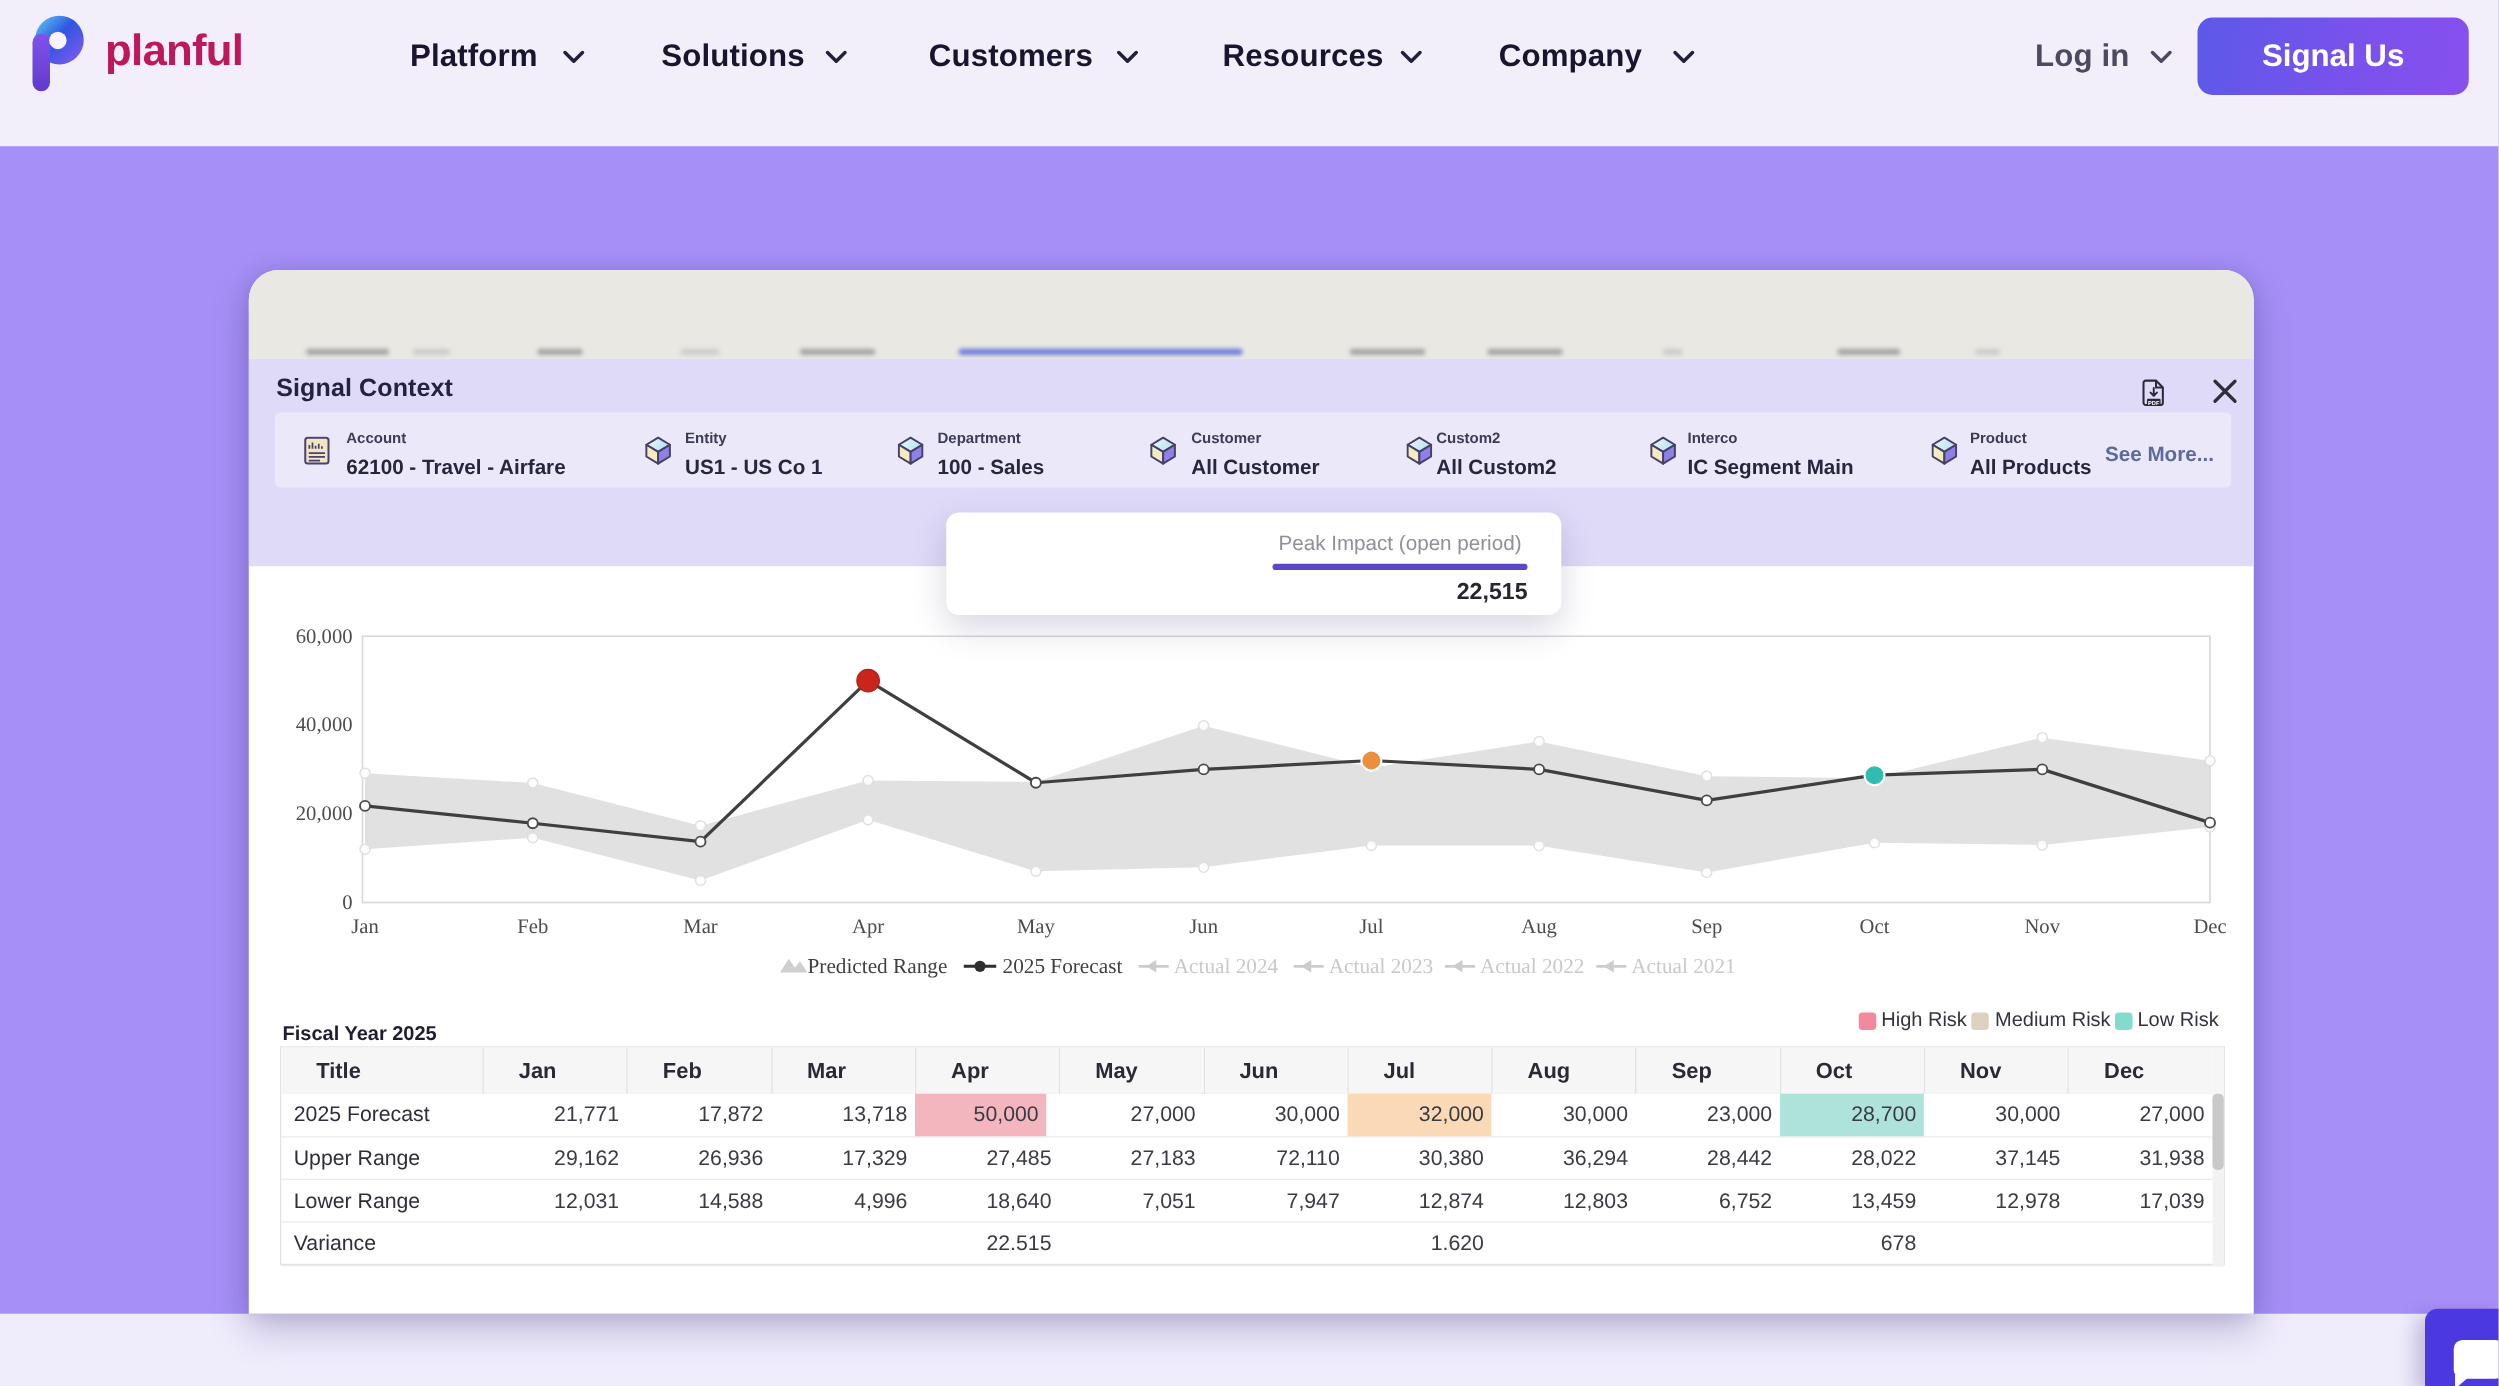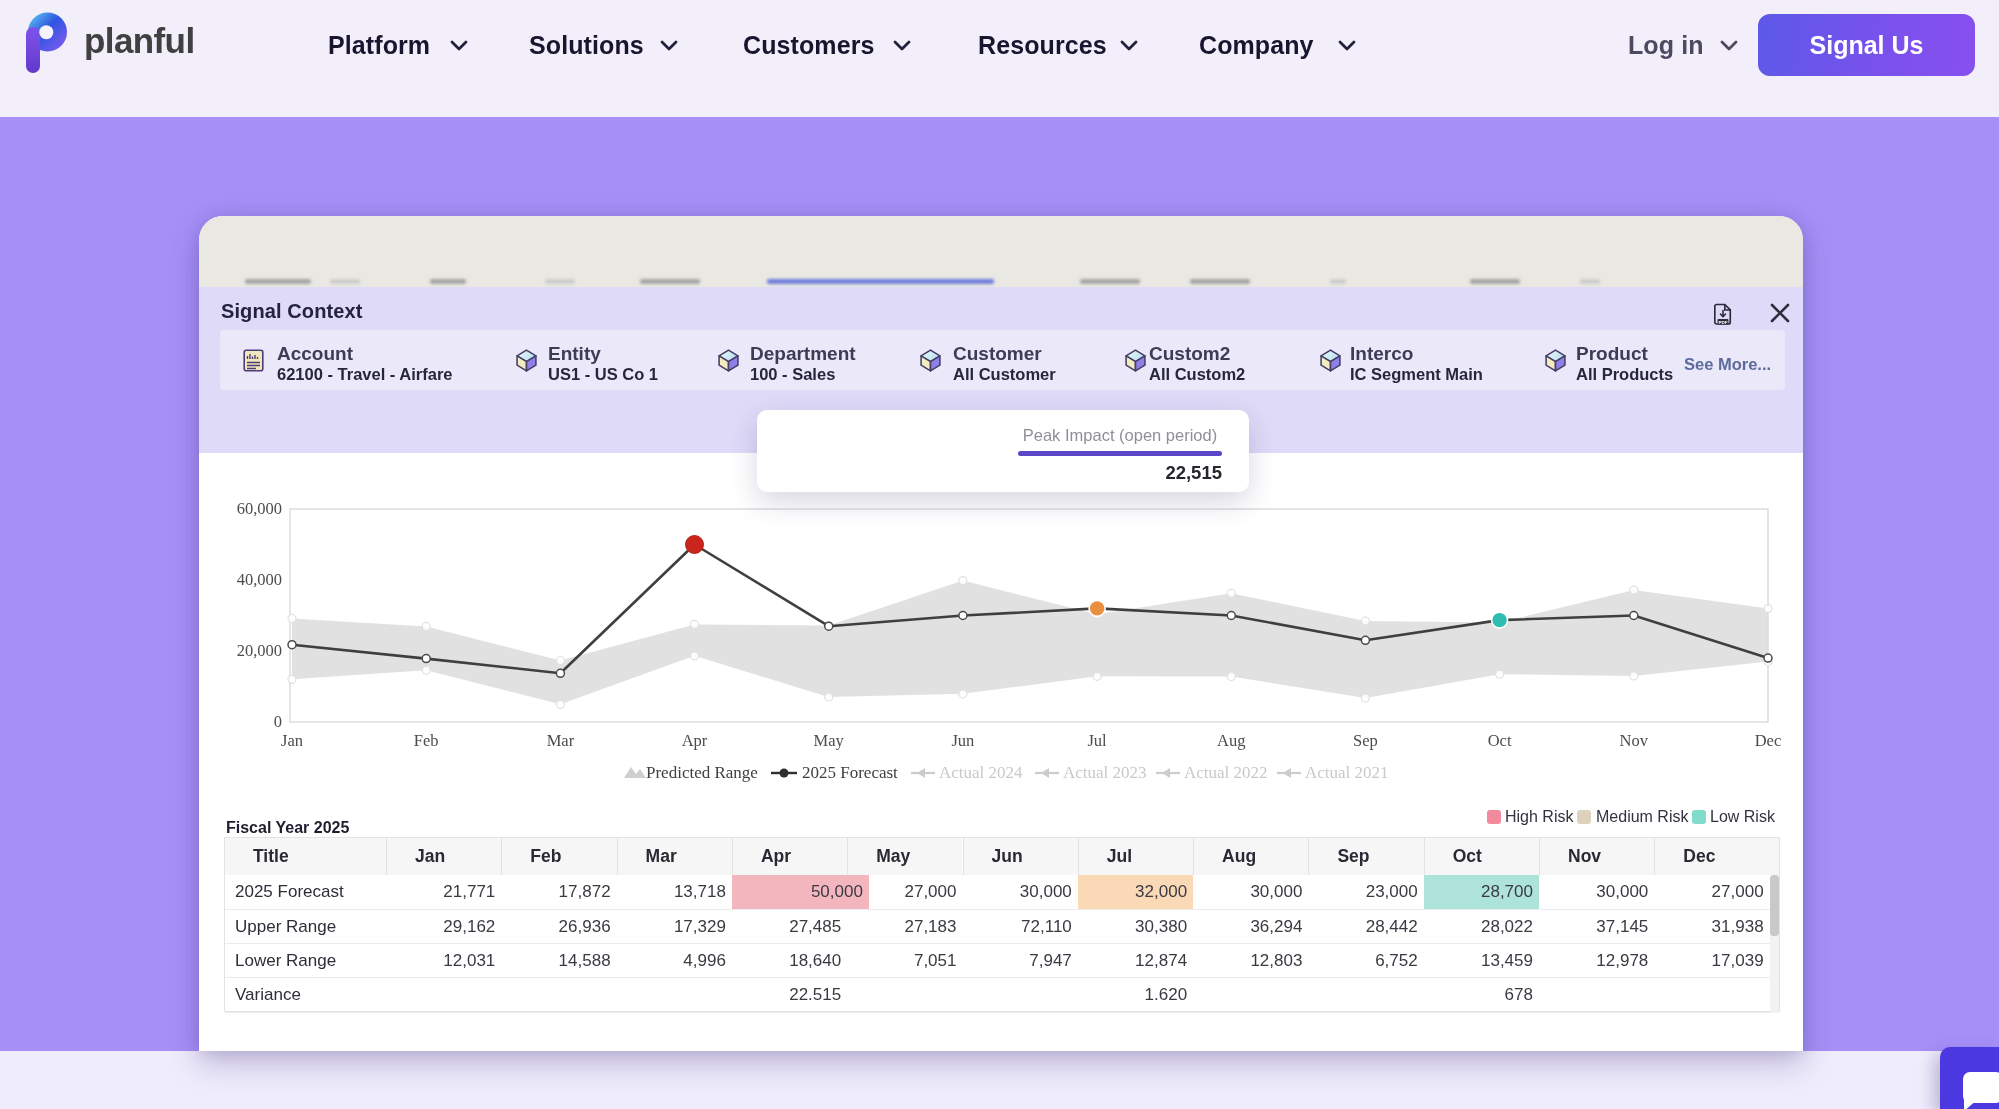--- a/index.html
+++ b/index.html
@@ -27,21 +27,21 @@
   #blurstrip { position:absolute; left:0; top:59px; width:1604px; height:12px; }
   .smudge { position:absolute; background:#9a9aa2; opacity:0.35; filter:blur(1.5px); border-radius:2px; height:5px; top:4px; }
   .smudge.blue { background:#3b4fd8; opacity:0.7; }
   .smudge.dark { background:#62626a; opacity:0.5; }
 
   #modalhead { position:absolute; left:0; top:71px; width:1604px; height:166px; background:#dedaf7; }
   #sctitle { position:absolute; left:22px; top:84px; font-size:20px; font-weight:700; color:#23233b; letter-spacing:0.1px; }
   #chipband { position:absolute; left:21px; top:114px; width:1565px; height:60px; background:#ebe8fa; border-radius:4px; }
   .chip { position:absolute; top:0; height:60px; }
   .chip .cicon { position:absolute; top:19px; left:0; }
-  .chip .l1 { position:absolute; left:0; top:13px; font-size:19px; font-weight:700; color:#3c3c55; white-space:nowrap; }
+  .chip .l1 { position:absolute; left:0; top:13px; font-size:12px; font-weight:700; color:#3c3c55; white-space:nowrap; }
   .chip .l2 { position:absolute; left:0; top:35px; font-size:16.5px; font-weight:700; color:#26263c; white-space:nowrap; }
   #seemore { position:absolute; font-size:16.5px; font-weight:700; color:#5c6b9c; }
 
   
   #tooltip { position:absolute; left:558px; top:194px; width:492px; height:82px; background:#fff; border-radius:10px;
      box-shadow:0 10px 28px rgba(40,30,90,0.18); z-index:3; }
   .tt-col { position:absolute; top:16px; width:204px; }
   .tt-label { font-size:16.5px; color:#8f8f98; text-align:center; white-space:nowrap; }
   .tt-under { height:5px; border-radius:2.5px; margin-top:6px; }
   .tt-val { font-size:18.5px; font-weight:700; color:#26262e; text-align:right; margin-top:6px; }
@@ -267,21 +267,21 @@
 <div class="hcell" style="left:1198.7px;width:115.3px;">Oct</div>
 <div class="hcell" style="left:1314.0px;width:115.3px;">Nov</div>
 <div class="hcell" style="left:1429.3px;width:115.3px;">Dec</div>
 <div style="position:absolute;left:1544.6px;top:0;width:9.4px;height:37px;background:#f6f6f7;"></div>
 </div>
 <div class="trow" style="top:37px;height:35px;border-bottom:1px solid #ebebee;">
 <div class="rlabel" style="left:0;top:0;height:34px;width:161px;">2025 Forecast</div>
 <div class="cell" style="left:161.0px;top:0;height:34px;width:115.3px;">21,771</div>
 <div class="cell" style="left:276.3px;top:0;height:34px;width:115.3px;">17,872</div>
 <div class="cell" style="left:391.6px;top:0;height:34px;width:115.3px;">13,718</div>
-<div class="cell" style="left:506.9px;top:0;height:34px;width:137px;background:#f4b6be;">50,000</div>
+<div class="cell" style="left:506.9px;top:0;height:34px;width:105px;background:#f4b6be;">50,000</div>
 <div class="cell" style="left:622.2px;top:0;height:34px;width:115.3px;">27,000</div>
 <div class="cell" style="left:737.5px;top:0;height:34px;width:115.3px;">30,000</div>
 <div class="cell" style="left:852.8px;top:0;height:34px;width:115.3px;background:#fad9b6;">32,000</div>
 <div class="cell" style="left:968.1px;top:0;height:34px;width:115.3px;">30,000</div>
 <div class="cell" style="left:1083.4px;top:0;height:34px;width:115.3px;">23,000</div>
 <div class="cell" style="left:1198.7px;top:0;height:34px;width:115.3px;background:#aee3da;">28,700</div>
 <div class="cell" style="left:1314.0px;top:0;height:34px;width:115.3px;">30,000</div>
 <div class="cell" style="left:1429.3px;top:0;height:34px;width:115.3px;">27,000</div>
 </div>
 <div class="trow" style="top:72px;height:34px;border-bottom:1px solid #ebebee;">
@@ -335,21 +335,21 @@
         </linearGradient>
         <linearGradient id="lgs" x1="0" y1="0" x2="0" y2="1">
           <stop offset="0" stop-color="#7d53ec"></stop>
             <stop offset="1" stop-color="#6339cc"></stop>
         </linearGradient>
       </defs>
       <circle cx="47.5" cy="32" r="19.5" fill="url(#lgc)"></circle>
       <rect x="26" y="27" width="14" height="46" rx="7" fill="url(#lgs)"></rect>
       <circle cx="46.3" cy="32.3" r="7" fill="#f6f3fd"></circle>
     </svg>
-    <div style="position:absolute;left:84px;top:21px;font-size:35px;font-weight:700;color:#404040;letter-spacing:-0.6px;line-height:40px;">planful</div>
+    <div style="position:absolute;left:84px;top:21px;font-size:35px;font-weight:700;color:#be185d;letter-spacing:-0.6px;line-height:40px;">planful</div>
 
     <div class="nav-item" style="left:328px;">Platform</div>
     <div class="nav-item" style="left:529px;">Solutions</div>
     <div class="nav-item" style="left:978px;">Resources</div>
     <div class="nav-item" style="left:743px;">Customers</div>
     <div class="nav-item" style="left:1199px;">Company</div>
     <div class="nav-item" id="login" style="left:1628px;">Log in</div>
     <span class="chev" style="left:449px;">
         <svg width="20" height="13" viewBox="0 0 20 13">
           <path d="M3 3 L10 10 L17 3" fill="none" stroke="#22203a" stroke-width="2.8" stroke-linecap="round" stroke-linejoin="round"></path>

